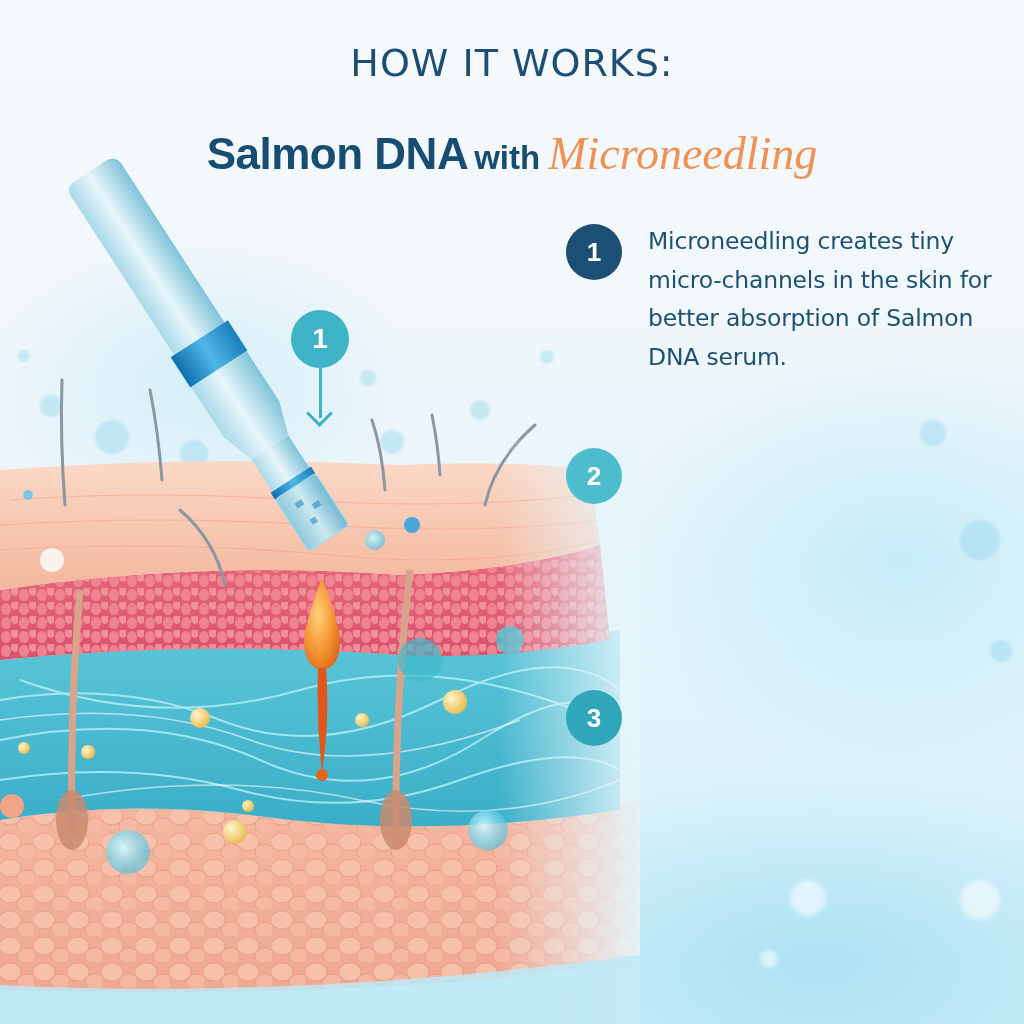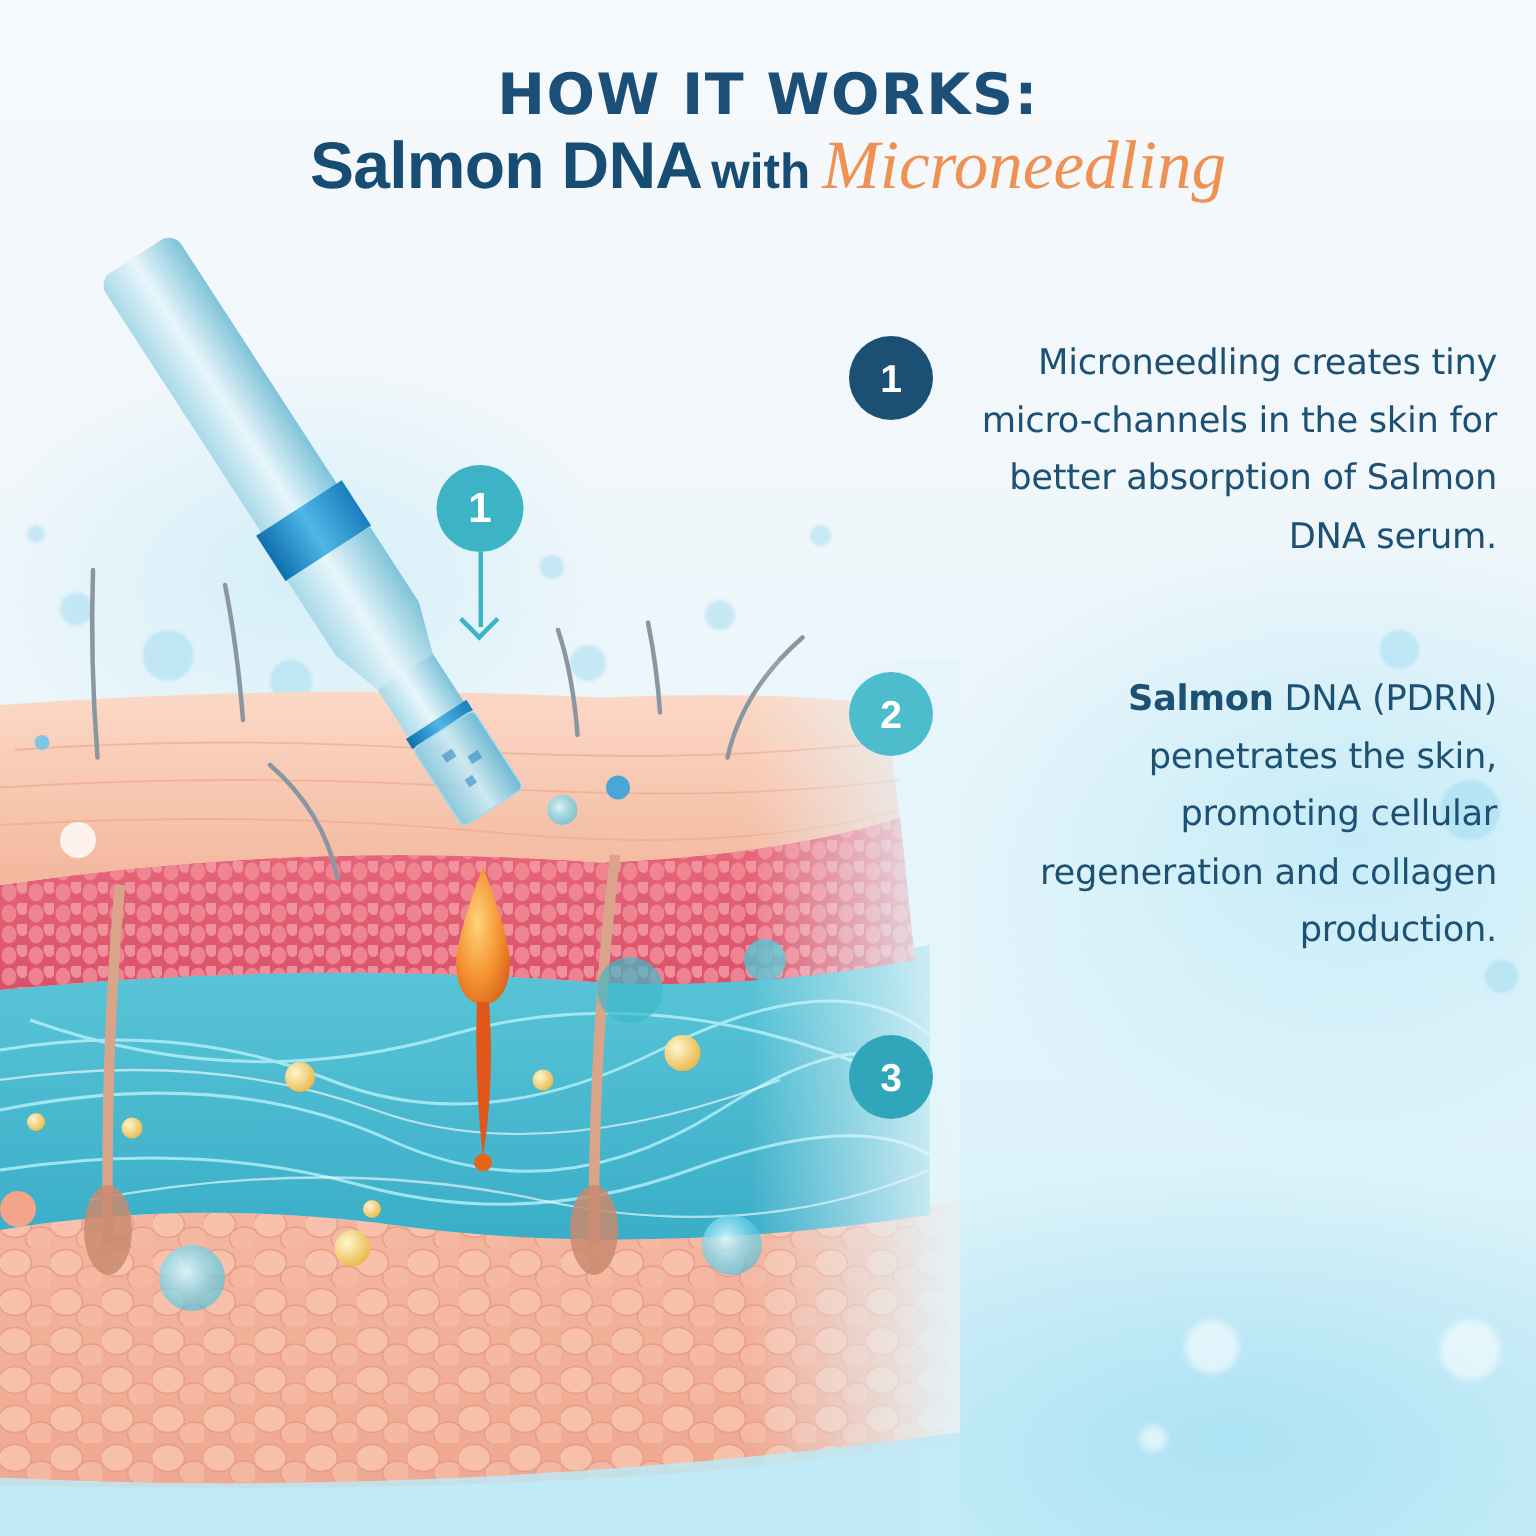--- a/index.html
+++ b/index.html
@@ -14,24 +14,24 @@
       radial-gradient(ellipse 420px 300px at 900px 560px, rgba(170,228,245,0.55), transparent 70%),
       radial-gradient(ellipse 520px 260px at 820px 960px, rgba(160,222,242,0.75), transparent 70%),
       radial-gradient(ellipse 300px 200px at 200px 380px, rgba(190,232,246,0.55), transparent 70%);
   }
   .bokeh { position:absolute; border-radius:50%; background:rgba(150,215,238,0.45); filter:blur(1px); }
   .bokeh.w { background:rgba(255,255,255,0.55); filter:blur(2px); }
 
   
   .header { position:absolute; left:0; right:0; top:40px; text-align:center; }
   .header .kicker {
-    font-family:"DejaVu Sans", sans-serif; font-weight:700; font-size:38px;
+    font-family:"DejaVu Sans", sans-serif; font-weight:400; font-size:38px;
     letter-spacing:1px; color:#1c4f78; line-height:46px;
   }
-  .header .title { margin-top:2px; line-height:43px; white-space:nowrap; }
+  .header .title { margin-top:31px; line-height:74px; white-space:nowrap; }
   .title .t-main { font-family:"Liberation Sans", sans-serif; font-weight:700; font-size:44px; color:#174d73; letter-spacing:-0.5px; }
   .title .t-with { font-family:"Liberation Sans", sans-serif; font-weight:700; font-size:33px; color:#174d73; margin:0 8px 0 6px; }
   .title .t-accent { font-family:"Liberation Serif", serif; font-style:italic; font-size:46px; color:#ee9152; }
 
   
   .illustration { position:absolute; left:0; top:150px; width:640px; height:874px; }
   .illustration svg { position:absolute; left:0; top:0; }
 
   
   .marker { position:absolute; left:291px; top:310px; width:60px; height:115px; }
@@ -50,21 +50,21 @@
   .steps { position:absolute; left:566px; top:222px; width:440px; }
   .step { position:absolute; left:0; display:flex; }
   .step .num {
     flex:0 0 auto; width:56px; height:56px; border-radius:50%;
     color:#fff; font-family:"Liberation Sans", sans-serif; font-weight:700; font-size:26px;
     display:flex; align-items:center; justify-content:center; margin-top:2px;
   }
   .step .text {
     margin-left:26px; width:350px;
     font-family:"DejaVu Sans", sans-serif; font-size:23.5px; line-height:38.5px;
-    color:#1d5174; letter-spacing:-0.2px;text-align:right;
+    color:#1d5174; letter-spacing:-0.2px;
   }
   .step .text b { font-weight:700; }
   .step-1 { top:0; }
   .step-2 { top:224px; }
   .step-3 { top:466px; }
 </style>
 </head>
 <body>
 
 <div class="bg-glow"></div>
@@ -244,18 +244,17 @@
   </div>
 </div>
 
 <div class="steps">
   <div class="step step-1">
     <div class="num" style="background:#1b4f74">1</div>
     <div class="text"><span>Microneedling creates tiny micro-channels in the skin for better absorption of Salmon DNA serum.</span></div>
   </div>
   <div class="step step-2">
     <div class="num" style="background:#4dbccd">2</div>
-    <div class="text"><b>Salmon</b><span> DNA (PDRN) penetrates the skin, promoting cellular regeneration and collagen production.</span></div>
   </div>
   <div class="step step-3">
     <div class="num" style="background:#2fa6b9">3</div>
   </div>
 </div>
 
 </body></html>

